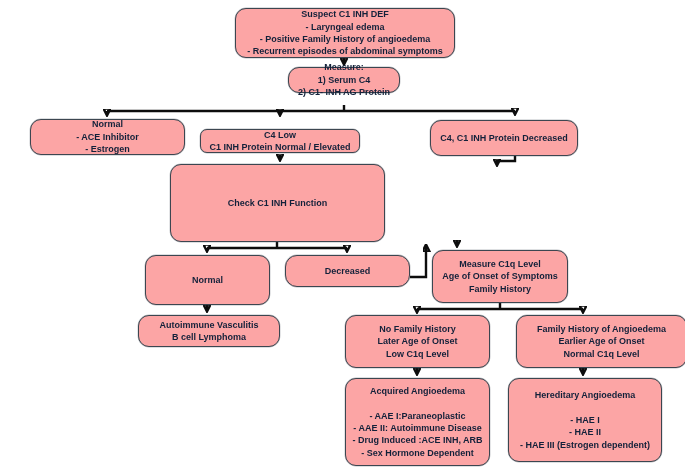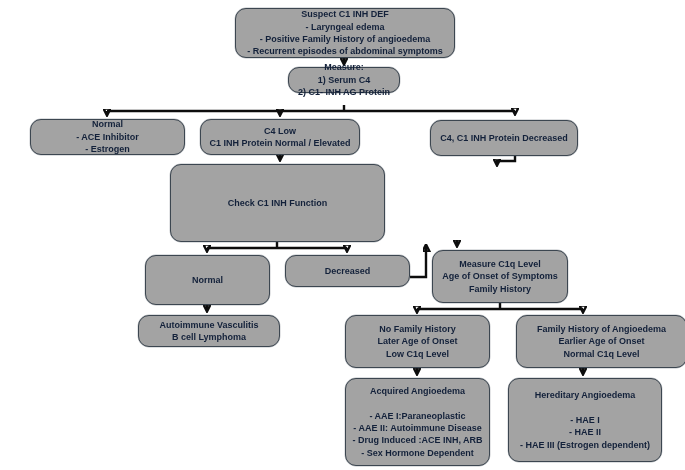--- a/index.html
+++ b/index.html
@@ -22,21 +22,21 @@
     pointer-events: none;
   }
   .connectors path {
     fill: none;
     stroke: #0d0d0d;
     stroke-width: 2.4;
   }
   .node {
     position: absolute;
     box-sizing: border-box;
-    background: #a3a3a3;
+    background: #fca5a5;
     border: 1.6px solid #3c4650;
     border-radius: 11px;
     color: #13213a;
     font-size: 9px;
     font-weight: bold;
     line-height: 1.38;
     text-align: center;
     display: flex;
     align-items: center;
     justify-content: center;
@@ -93,31 +93,31 @@
 - Recurrent episodes of abdominal symptoms</div>
 
   <div class="node" style="left:288px; top:67px; width:112px; height:26px;">Measure:
 1) Serum C4
 2) C1- INH AG Protein</div>
 
   <div class="node" style="left:30px; top:119px; width:155px; height:36px;">Normal
 - ACE Inhibitor
 - Estrogen</div>
 
-  <div class="node" style="left:200px; top:119px; width:160px; height:36px;">C4 Low
+  <div class="node" style="left:200px; top:129px; width:160px; height:24px;border-radius:7px;">C4 Low
 C1 INH Protein Normal / Elevated</div>
 
   <div class="node" style="left:430px; top:120px; width:148px; height:36px;">C4, C1 INH Protein Decreased</div>
 
   <div class="node" style="left:170px; top:164px; width:215px; height:78px;">Check C1 INH Function</div>
 
 
   <div class="node" style="left:145px; top:255px; width:125px; height:50px;">Normal</div>
 
-  <div class="node" style="left:285px; top:255px; width:125px; height:32px;">Decreased</div>
+  <div class="node" style="left:285px; top:255px; width:125px; height:32px;border-radius:12px;">Decreased</div>
 
   <div class="node" style="left:432px; top:250px; width:136px; height:53px;">Measure C1q Level
 Age of Onset of Symptoms
 Family History</div>
 
   <div class="node" style="left:138px; top:315px; width:142px; height:32px;">Autoimmune Vasculitis
 B cell Lymphoma</div>
 
   <div class="node" style="left:345px; top:315px; width:145px; height:53px;">No Family History
 Later Age of Onset

